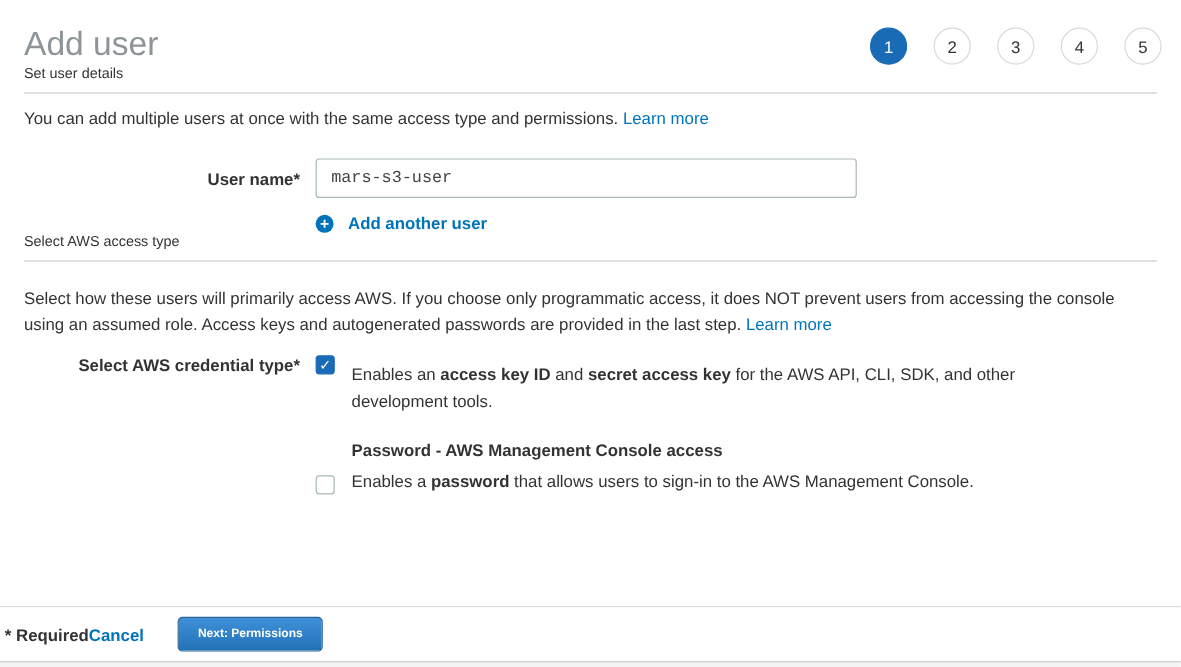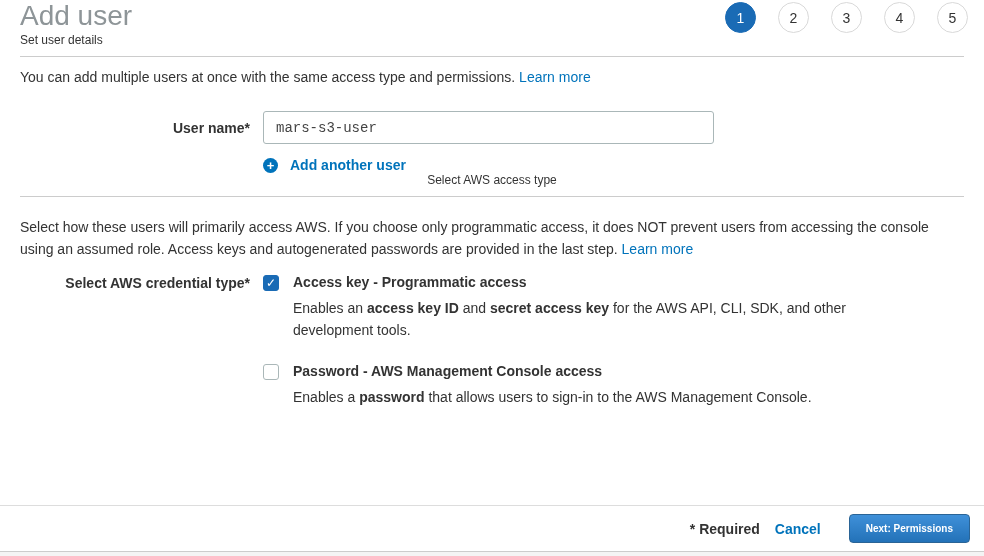--- a/index.html
+++ b/index.html
@@ -7,38 +7,38 @@
   body {
     width: 984px; height: 556px;
     background: #fff;
     font-family: "Liberation Sans", sans-serif;
     font-size: 14px; color: #333;
     position: relative; overflow: hidden;
   }
   .content { padding: 0 20px; }
 
   
-  .header-row { display: flex; justify-content: space-between; align-items: flex-start; }
+  .header-row { display: flex; justify-content: space-between; align-items: flex-start; padding-top: 21px; }
   .page-title { font-size: 28px; font-weight: 400; color: #8e9598; line-height: 32px; }
   .steps { display: flex; gap: 22px; margin-top: 2px; margin-right: -4px; }
   .step {
     width: 31px; height: 31px; border-radius: 50%;
     border: 1px solid #d9d9d9; background: #fff; color: #333;
     display: flex; align-items: center; justify-content: center;
     font-size: 14px;
   }
   .step.active { background: #1a6bb5; border-color: #1a6bb5; color: #fff; }
 
   
   h2.section-heading {
     margin: 0; font-size: 12px; font-weight: 400; color: #333;
     padding-bottom: 9px; border-bottom: 1px solid #ccc;
   }
   .sec1 { margin-top: 36px; }
-  .sec2 { margin-top: 49px; text-align: center; }
+  .sec2 { margin-top: 49px; }
   .intro { margin-top: 10px; line-height: 21px; }
   a.link { color: #0073bb; text-decoration: none; cursor: pointer; }
 
   
   .form-row { display: flex; margin-top: 23px; }
   .label-col { width: 230px; min-width: 230px; text-align: right; font-weight: bold; }
   .field-col { margin-left: 13px; }
   .label-col.input-label { padding-top: 9px; }
   input.text-input {
     width: 451px; height: 33px;
@@ -54,39 +54,38 @@
     display: inline-flex; align-items: center; justify-content: center;
     font-size: 13px; font-weight: bold; line-height: 15px;
   }
   .add-label { color: #0073bb; font-weight: bold; margin-left: 12px; }
 
   
   .cred-row { display: flex; margin-top: 14px; }
   .label-col.cred-label { padding-top: 1px; }
   .options-col { margin-left: 13px; }
   .option { display: flex; align-items: flex-start; }
-  .option + .option { margin-top: 22px; }
+  .option + .option { margin-top: 22px; align-items: flex-end; }
   .checkbox {
     width: 16px; height: 16px; border-radius: 3px; margin-top: 1px;
     border: 1px solid #aab7b8; background: #fff; cursor: pointer;
     display: flex; align-items: center; justify-content: center;
     font-size: 12px; color: #fff; flex: none;
   }
   .checkbox.checked { background: #1a6bb5; border-color: #1a6bb5; }
   .option-text { margin-left: 14px; }
   .option-title { font-weight: bold; line-height: 17px; }
   .option-desc { margin-top: 6px; line-height: 22px; max-width: 556px; }
 
   
   .footer {
     position: absolute; left: 0; right: 0; bottom: 5px; height: 46px;
     border-top: 1px solid #ddd; background: #fff;
-    display: flex; align-items: center; justify-content: flex-end;
+    display: flex; align-items: center; justify-content: flex-start;
     padding: 0 14px 0 4px;
-    gap: 15px;
   }
   .required-note { font-weight: bold; }
   .footer-actions { display: flex; align-items: center; gap: 28px; }
   .cancel-link { color: #0073bb; font-weight: bold; text-decoration: none; cursor: pointer; }
   .next-button {
     background: linear-gradient(#3f90d9, #2372b8);
     border: 1px solid #2a6496; border-radius: 4px;
     color: #fff; font-weight: bold; font-size: 10px;
     height: 29px; padding: 0 16px; cursor: pointer;
     font-family: "Liberation Sans", sans-serif;
@@ -130,21 +129,20 @@
   <h2 class="section-heading sec2">Select AWS access type</h2>
   <div class="intro" style="line-height:22px; margin-top:19px;"><span>Select how these users will primarily access AWS. If you choose only programmatic access, it does NOT prevent users from accessing the console using an assumed role. Access keys and autogenerated passwords are provided in the last step.</span> <a class="link">Learn more</a></div>
 
   <div class="cred-row">
     <div class="label-col cred-label">Select AWS credential type*</div>
     <div class="options-col">
 
       <div class="option">
         <span class="checkbox checked">✓</span>
         <div class="option-text">
-          <div class="option-title">Access key - Programmatic access</div>
           <div class="option-desc"><span>Enables an </span><b>access key ID</b><span> and </span><b>secret access key</b><span> for the AWS API, CLI, SDK, and other development tools.</span></div>
         </div>
       </div>
 
       <div class="option">
         <span class="checkbox"></span>
         <div class="option-text">
           <div class="option-title">Password - AWS Management Console access</div>
           <div class="option-desc"><span>Enables a </span><b>password</b><span> that allows users to sign-in to the AWS Management Console.</span></div>
         </div>

